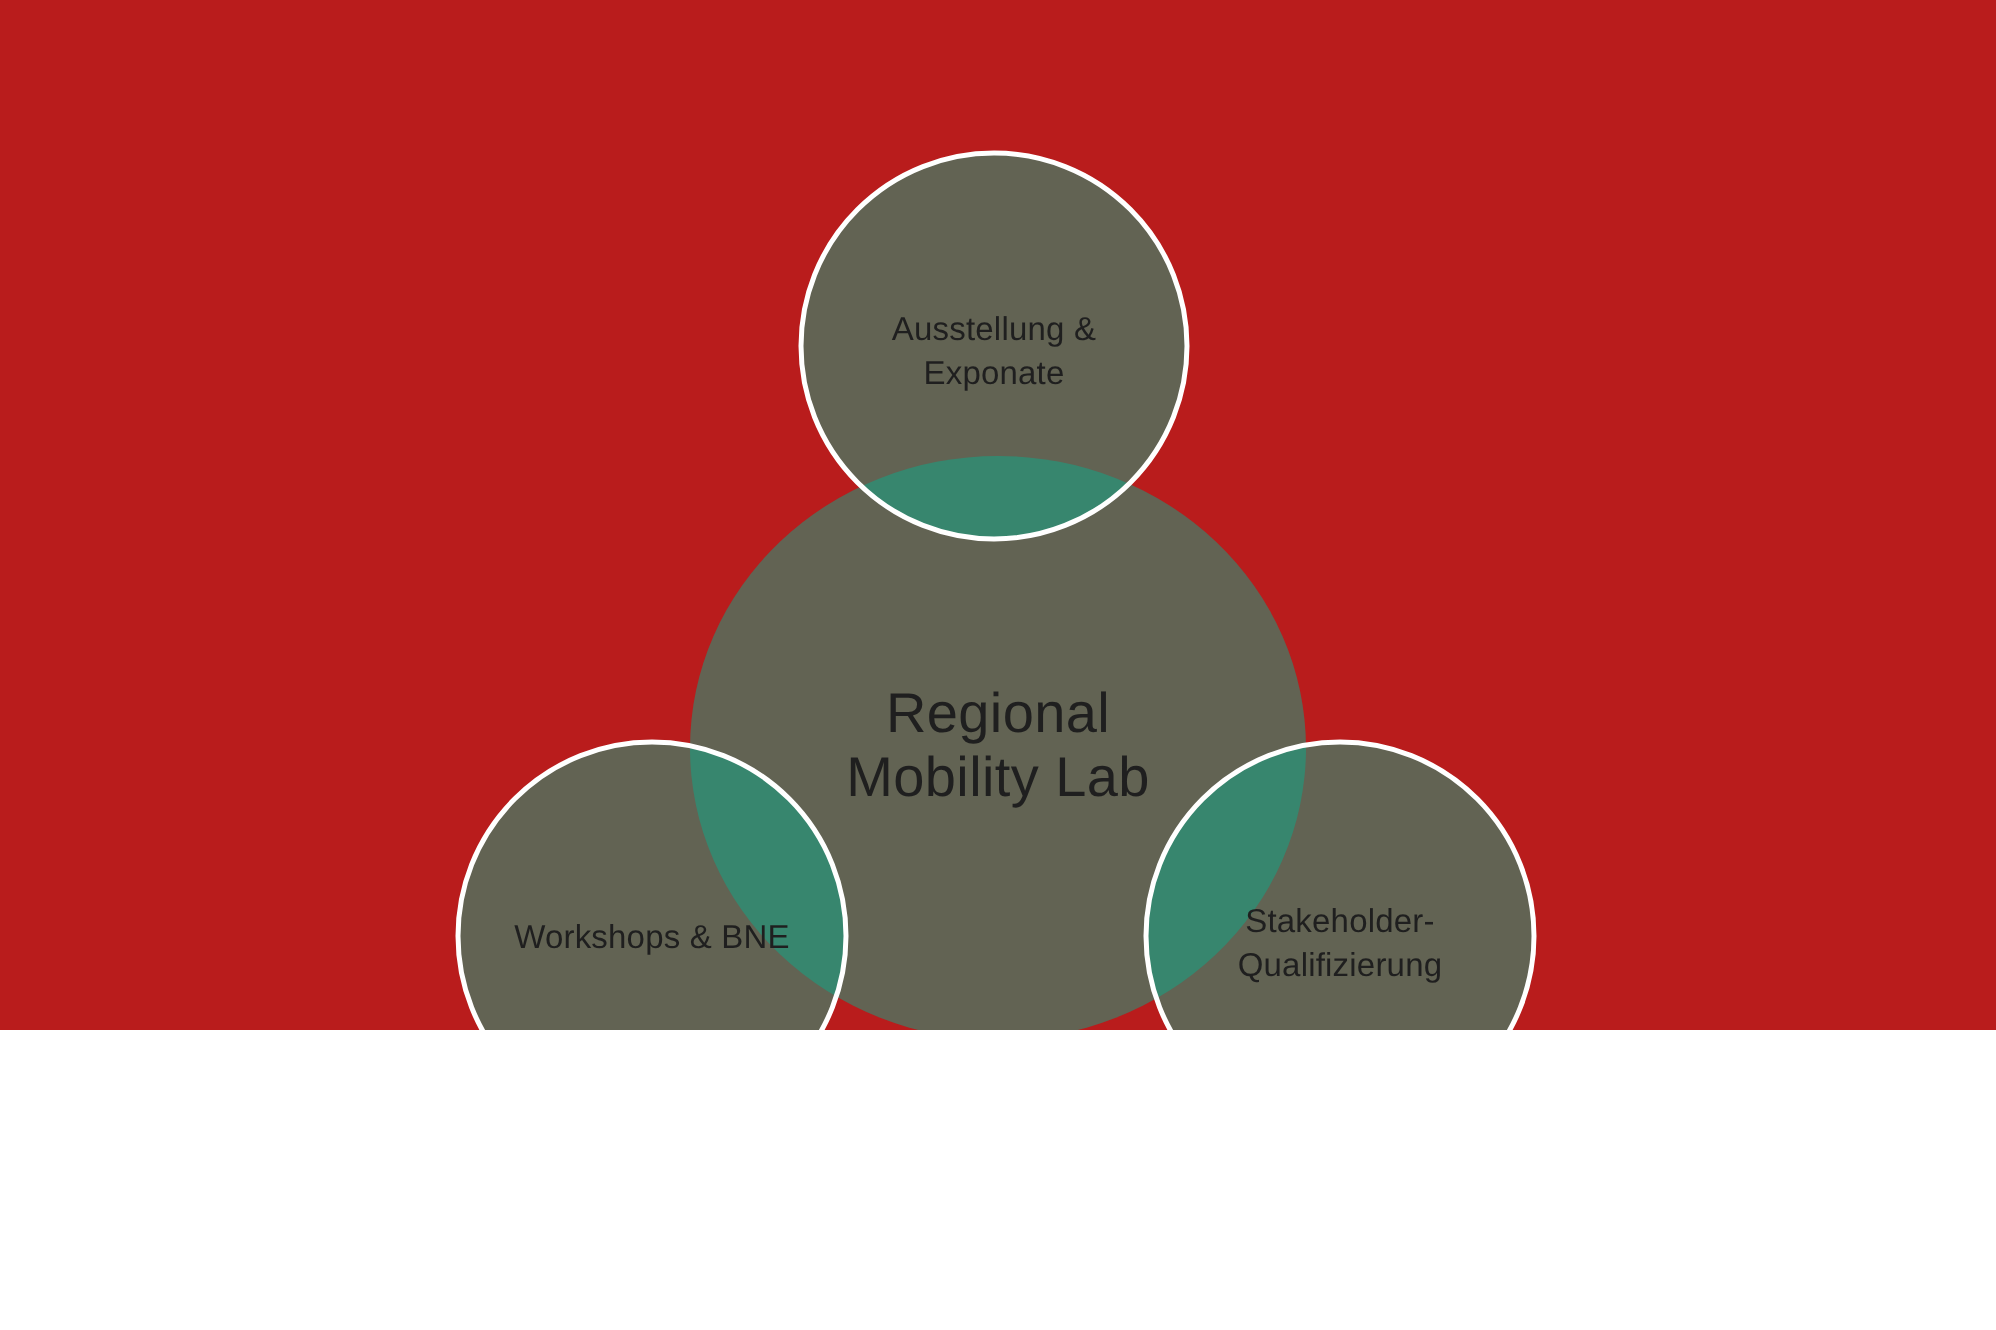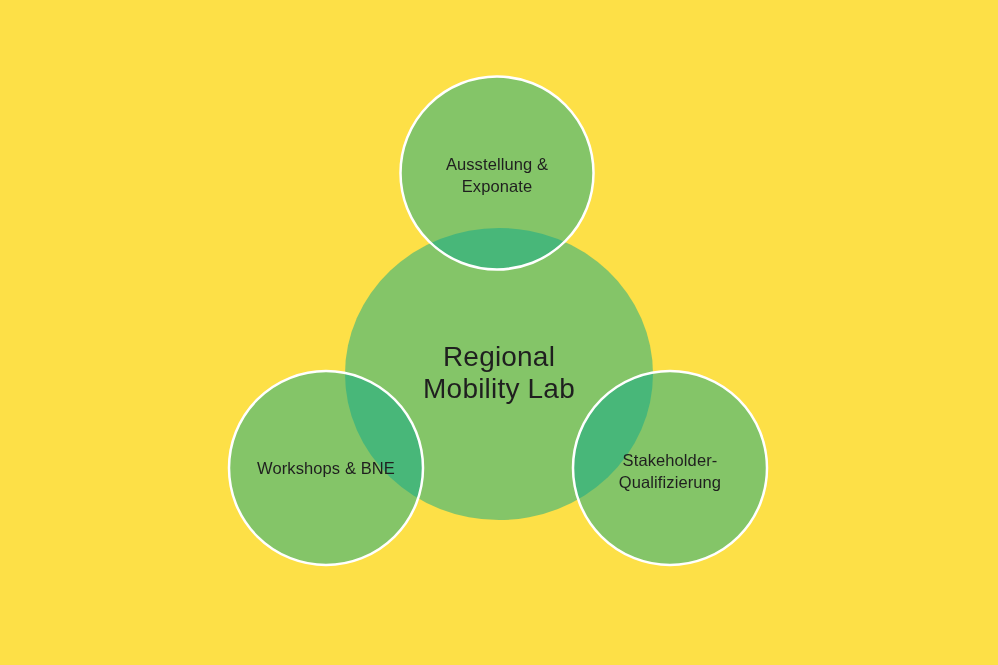--- a/index.html
+++ b/index.html
@@ -3,22 +3,22 @@
 <meta charset="utf-8">
 <style>
   html, body {
     margin: 0;
     padding: 0;
     background: #ffffff;
   }
   .canvas {
     position: relative;
     width: 998px;
-    height: 665px;
-    background: #fde047;
+    height: 515px;
+    background: #b91c1c;
     overflow: hidden;
     font-family: "Liberation Sans", sans-serif;
   }
   svg.venn {
     position: absolute;
     left: 0;
     top: 0;
     display: block;
   }
   text {

